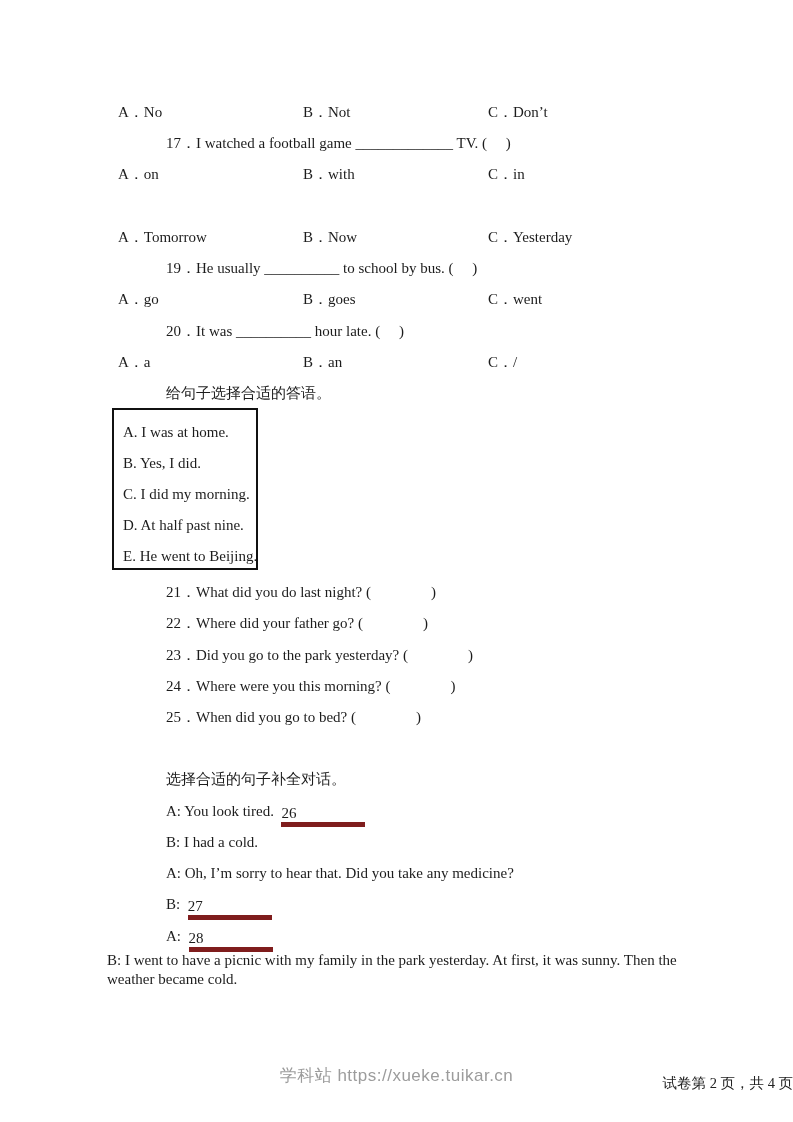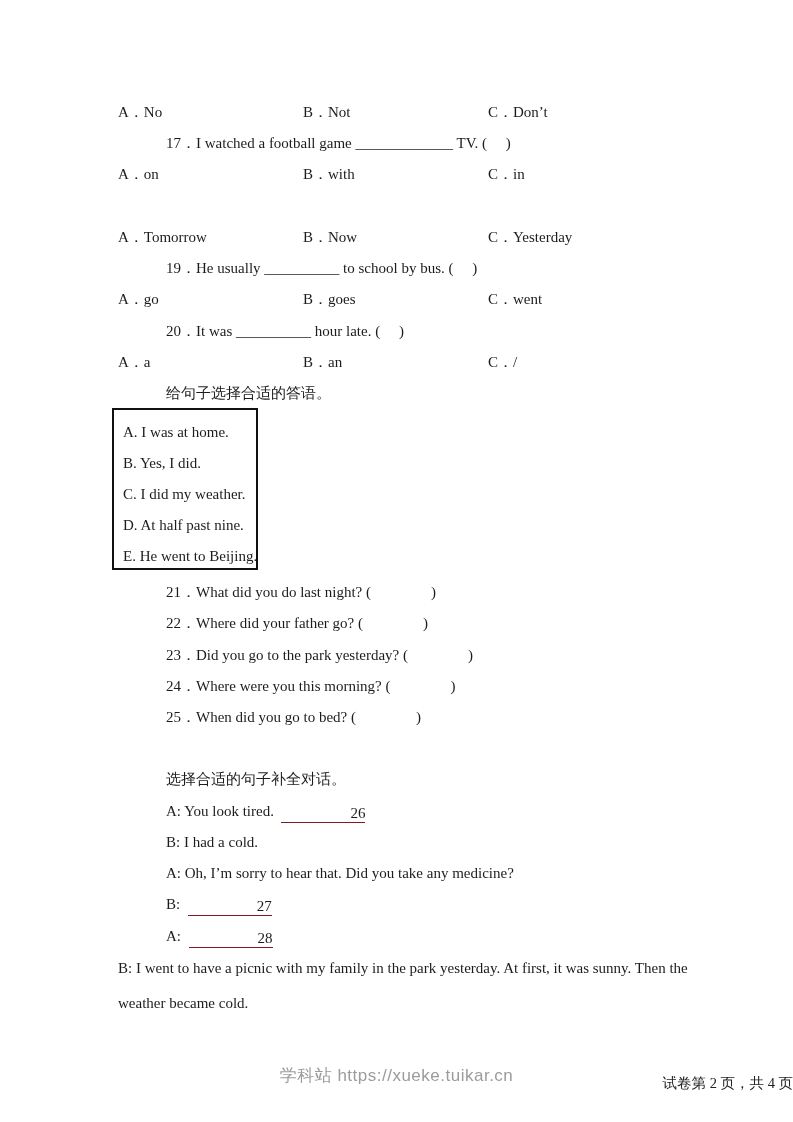--- a/index.html
+++ b/index.html
@@ -44,31 +44,31 @@
   }
   .box-line{
     position:absolute;
     left:9px;
     height:21px;line-height:21px;
     white-space:pre;
   }
   .numline{
     display:inline-block;
     width:84px;
-    border-bottom:1px solid #7f1d1d;
-    text-align:right;
+    border-bottom:5px solid #7f1d1d;
+    text-align:left;
     height:18px;
     line-height:18px;
     vertical-align:-2px;
   }
   .para{
     position:absolute;
-    left:118px;
+    left:107px;
     width:570px;
-    line-height:35px;
+    line-height:19px;
     white-space:normal;
   }
   .footer-watermark{
     position:absolute;
     top:1064px;left:0;
     width:793px;
     text-align:center;
     font-family:"Liberation Sans","DejaVu Sans",sans-serif;
     font-size:17px;
     color:#9c9c9c;
@@ -119,21 +119,21 @@
     <span class="opt col-a">A．a</span>
     <span class="opt col-b">B．an</span>
     <span class="opt col-c">C．/</span>
   </div>
 
   <div class="line" style="top:383px">给句子选择合适的答语。</div>
 
   <div class="answer-box">
     <div class="box-line" style="top:12px">A. I was at home.</div>
     <div class="box-line" style="top:43px">B. Yes, I did.</div>
-    <div class="box-line" style="top:74px">C. I did my weather.</div>
+    <div class="box-line" style="top:74px">C. I did my morning.</div>
     <div class="box-line" style="top:105px">D. At half past nine.</div>
     <div class="box-line" style="top:136px">E. He went to Beijing.</div>
   </div>
 
   <div class="line" style="top:582px">21．What did you do last night? (　　　　)</div>
   <div class="line" style="top:613px">22．Where did your father go? (　　　　)</div>
   <div class="line" style="top:645px">23．Did you go to the park yesterday? (　　　　)</div>
   <div class="line" style="top:676px">24．Where were you this morning? (　　　　)</div>
   <div class="line" style="top:707px">25．When did you go to bed? (　　　　)</div>
 

